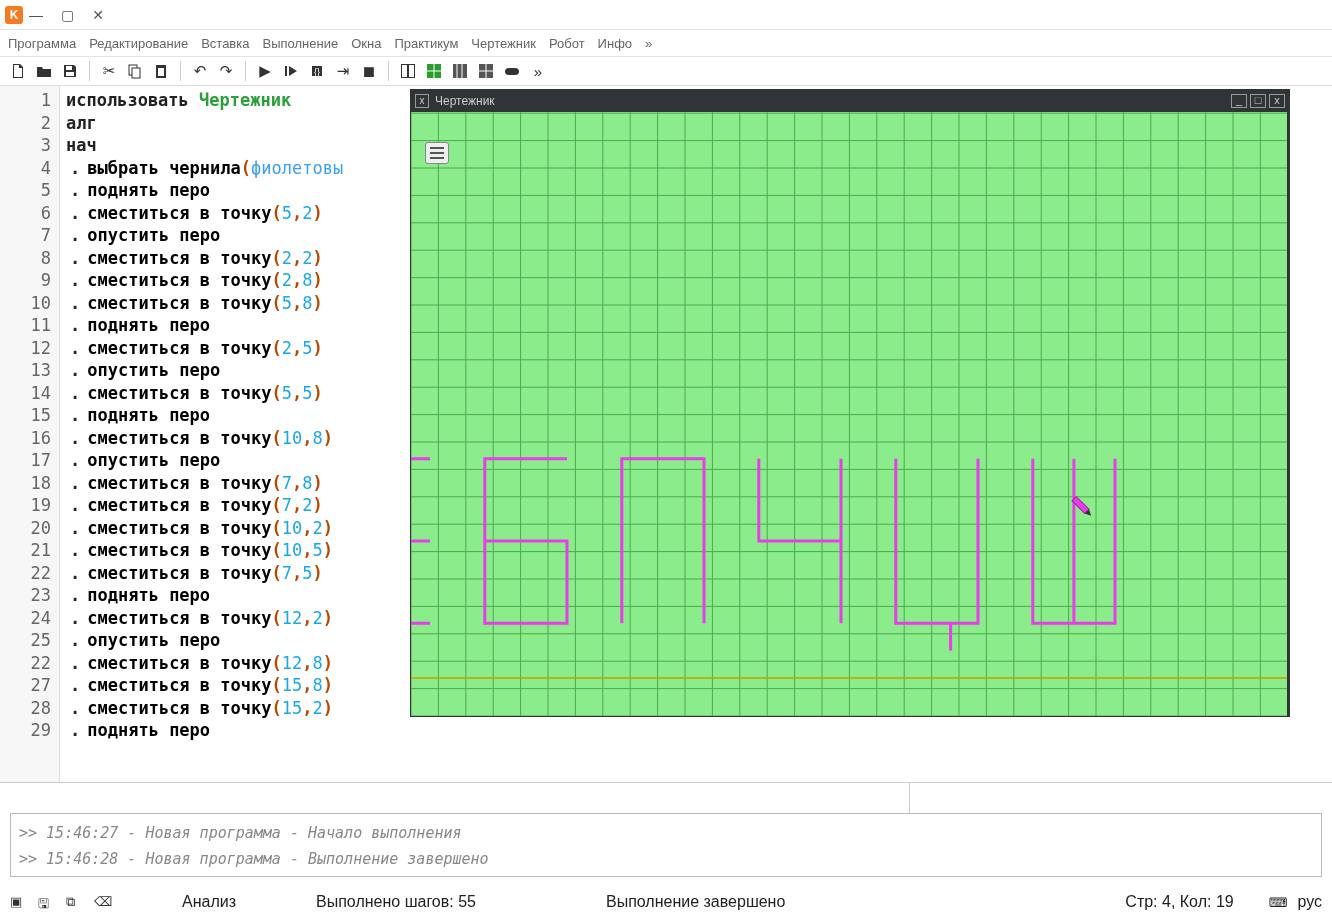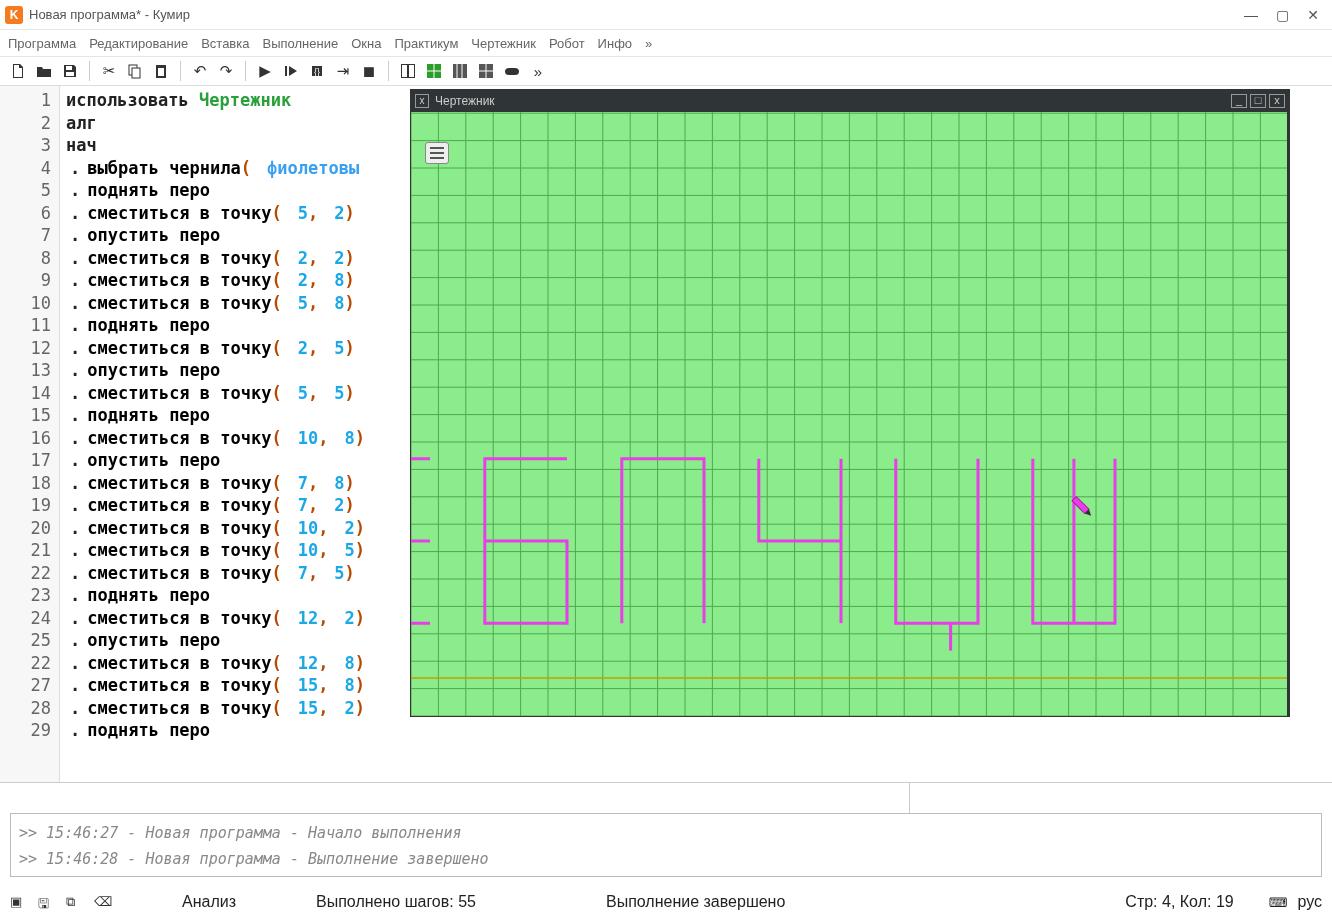--- a/index.html
+++ b/index.html
@@ -15,21 +15,21 @@
 .toolbar .sep { width: 1px; height: 20px; background: #ccc; margin: 0 3px; }
 .tb-icon { width: 20px; height: 20px; display: flex; align-items: center; justify-content: center; color: #333; font-size: 15px; }
 .tb-icon svg { width: 16px; height: 16px; }
 .workspace { flex: 1; display: flex; position: relative; border-bottom: 1px solid #ccc; }
 .gutter { width: 60px; background: #f7f7f7; border-right: 1px solid #ddd; text-align: right; padding: 3px 8px 3px 0; font-family: Consolas, monospace; font-size: 17px; color: #666; line-height: 22.5px; }
 .editor { flex: 1; padding: 3px 6px; font-family: Consolas, monospace; font-size: 17px; line-height: 22.5px; overflow: hidden; }
 .code-line { white-space: pre; }
 .k-black { color: #222; font-weight: bold; }
 .k-green { color: #2aa03b; font-weight: bold; }
 .k-blue { color: #000000; font-weight: bold; }
-.k-num { color: #1aa8e8; font-weight: bold; margin-left: 16px; }
+.k-num { color: #1aa8e8; font-weight: normal; }
 .k-paren { color: #b84a00; font-weight: bold; }
 .k-dot { color: #222; font-weight: bold; margin-right: 7px; margin-left: 4px; }
 .pane { position: absolute; left: 410px; top: 3px; width: 880px; height: 628px; background: #2f3436; border: 1px solid #333; }
 .pane-title { height: 22px; background: #2f3436; color: #ccc; display: flex; align-items: center; padding: 0 4px; font-size: 12px; }
 .pane-title .x { width: 14px; height: 14px; border: 1px solid #999; color: #ccc; font-size: 10px; text-align: center; line-height: 12px; margin-right: 6px; }
 .pane-title .spacer { flex: 1; }
 .pane-title .wc { width: 16px; height: 14px; border: 1px solid #999; margin-left: 3px; text-align: center; line-height: 11px; font-size: 11px; }
 .canvas-wrap { width: 876px; height: 604px; background: #8bec8b; position: relative; overflow: hidden; }
 .canvas-wrap svg { position: absolute; left: 0; top: 0; }
 .hamburger { position: absolute; left: 14px; top: 30px; width: 24px; height: 22px; background: #eee; border: 1px solid #888; border-radius: 3px; display: flex; flex-direction: column; justify-content: center; gap: 3px; padding: 3px 4px; }
@@ -41,21 +41,20 @@
 .statusbar { height: 30px; display: flex; align-items: center; padding: 0 10px; gap: 10px; color: #222; margin-top: 10px; }
 .statusbar .s-icon { width: 18px; height: 16px; color: #333; }
 .statusbar .stretch { flex: 1; }
 .statusbar .txt { font-size: 16px; }
 </style>
 </head>
 <body>
 
 <div class="titlebar">
   <div class="logo">K</div>
-  <div class="title">Новая программа* - Кумир</div>
   <div class="wincontrols">
     <span>—</span>
     <span>▢</span>
     <span>✕</span>
   </div>
 </div>
 
 <div class="menubar">
   <span>Программа</span>
   <span>Редактирование</span>

